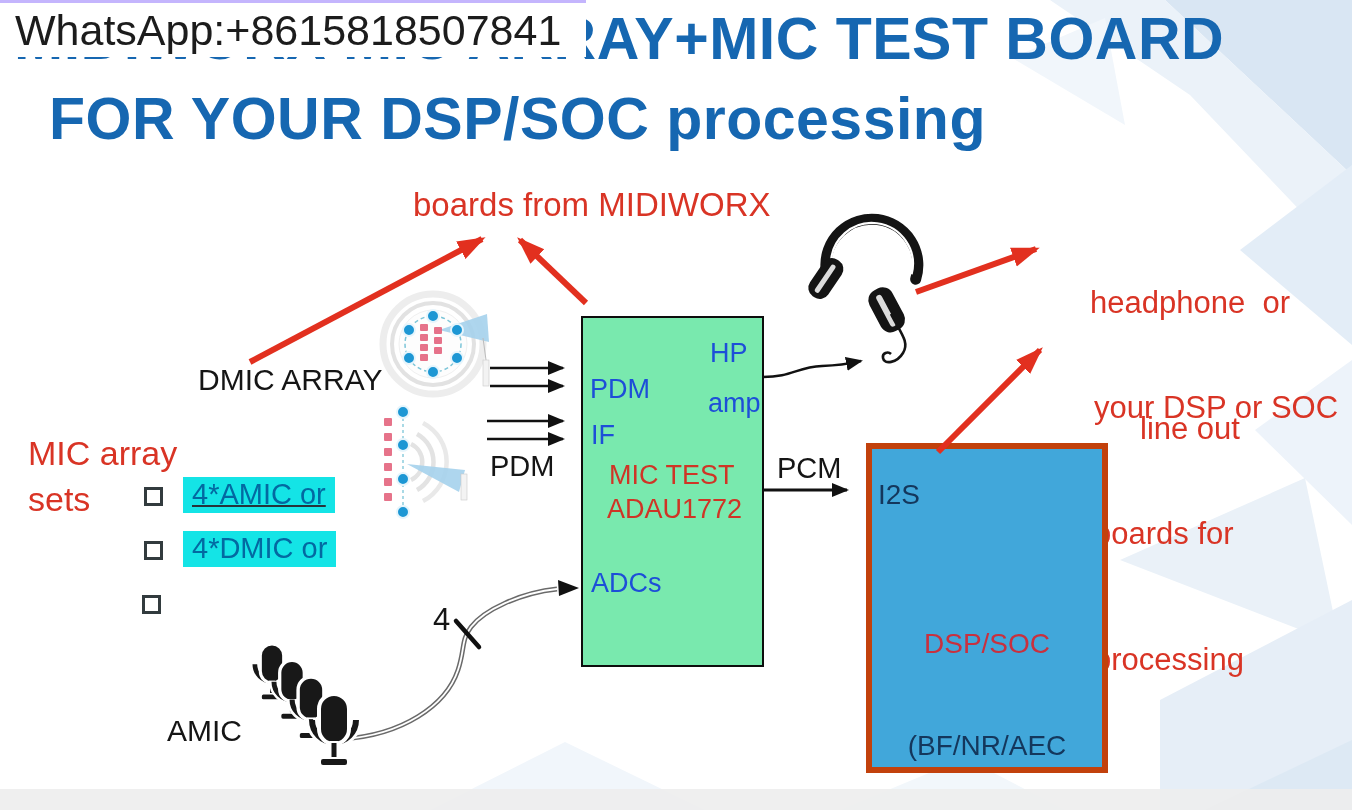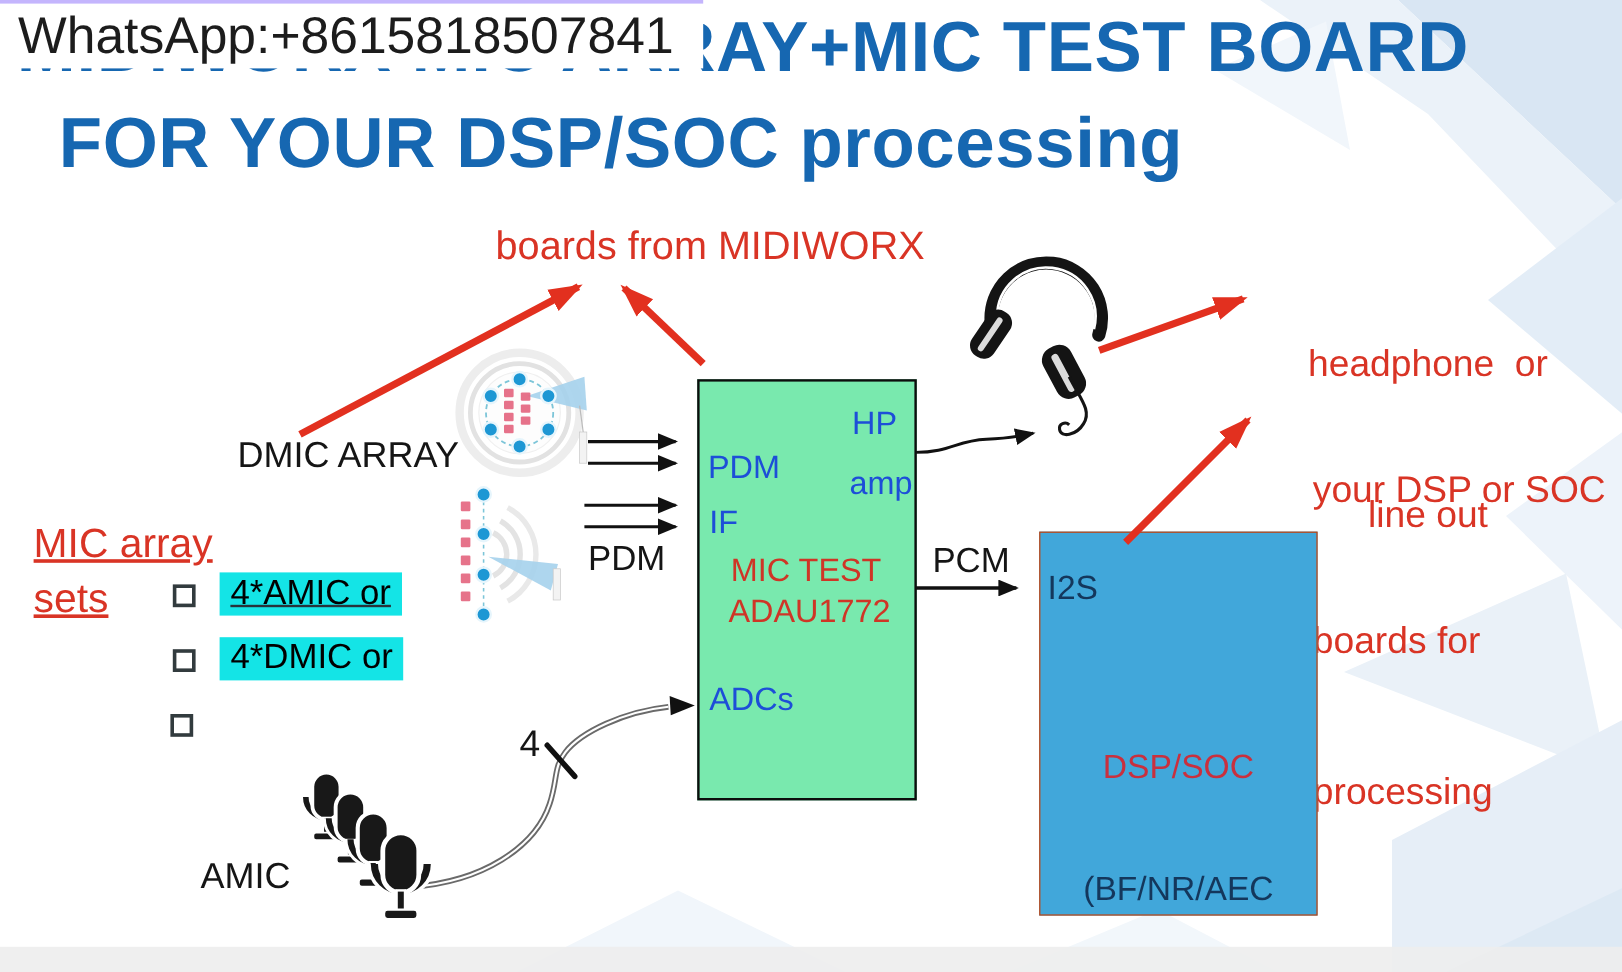--- a/index.html
+++ b/index.html
@@ -13,32 +13,32 @@
   
   #whatsapp-box{position:absolute;left:0;top:0;width:586px;height:54px;background:#ffffff;
                 border-top:3px solid #c4b5fd;z-index:3;display:flex;align-items:center;}
   #whatsapp-box .txt{font-size:43px;color:#1c1c1c;padding-left:15px;white-space:pre;}
   
   .red-note{position:absolute;color:#d93425;font-size:31px;line-height:42px;white-space:pre;z-index:2;margin-left:28px;}
   #boards-note{font-size:33px;}
   
   .blk-label{position:absolute;color:#151515;font-size:29px;white-space:pre;z-index:2;}
   
-  #mic-array-sets{position:absolute;left:28px;top:430px;color:#d93425;font-size:34px;line-height:46px;z-index:2;text-decoration:underline;}
+  #mic-array-sets{position:absolute;left:28px;top:430px;color:#d93425;font-size:34px;line-height:46px;z-index:2;}
   .bullet-sq{position:absolute;width:13px;height:13px;border:3px solid #323b3e;background:#fff;z-index:2;}
-  .chip{position:absolute;background:#14e4e6;color:#000000;font-size:29px;line-height:31px;
+  .chip{position:absolute;background:#14e4e6;color:#0369a1;font-size:29px;line-height:31px;
         padding:2px 9px 3px 9px;white-space:pre;z-index:2;font-weight:500;}
   .chip.ul{text-decoration:underline;text-decoration-color:#27333a;text-decoration-thickness:2px;}
   
   #green-box{position:absolute;left:581px;top:316px;width:179px;height:347px;background:#79e9ae;
              border:2px solid #0d0d0d;z-index:2;}
   #green-box .lb{position:absolute;color:#1d4ed8;font-size:27px;white-space:pre;}
   #green-box .red{color:#cf3526;font-weight:500;}
   #blue-box{position:absolute;left:866px;top:443px;width:230px;height:318px;background:#41a7da;
-            border:1px solid #c2410c;z-index:2;}
+            border:6px solid #c2410c;z-index:2;}
   #blue-box .lb{position:absolute;color:#14375c;font-size:28px;white-space:pre;}
   #blue-box .center-block{position:absolute;left:0;top:110px;width:100%;text-align:center;
                           color:#14375c;font-size:28px;line-height:34px;white-space:pre;}
   #blue-box .red{color:#c9303e;font-weight:400;}
   
   #overlay{position:absolute;inset:0;z-index:4;pointer-events:none;}
 </style>
 </head>
 <body>
 

